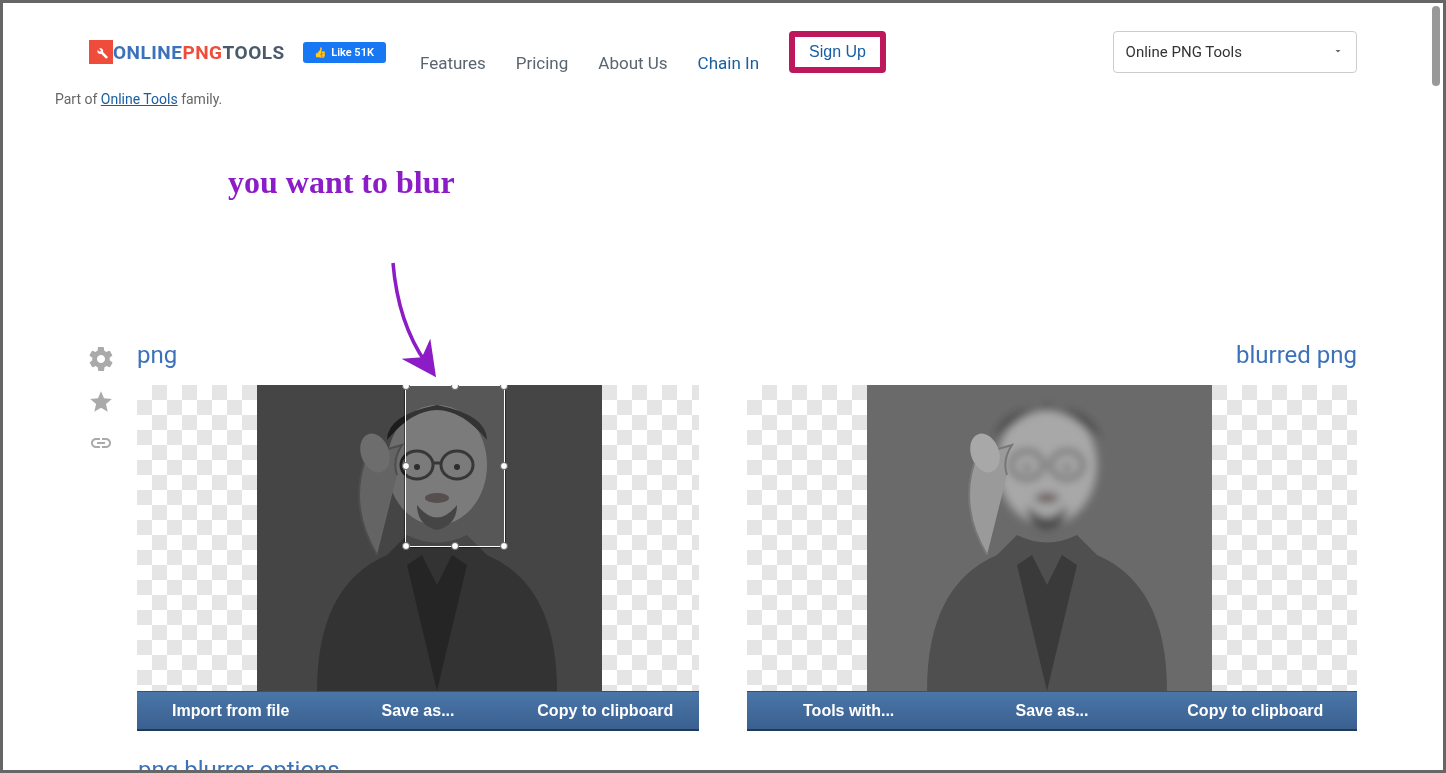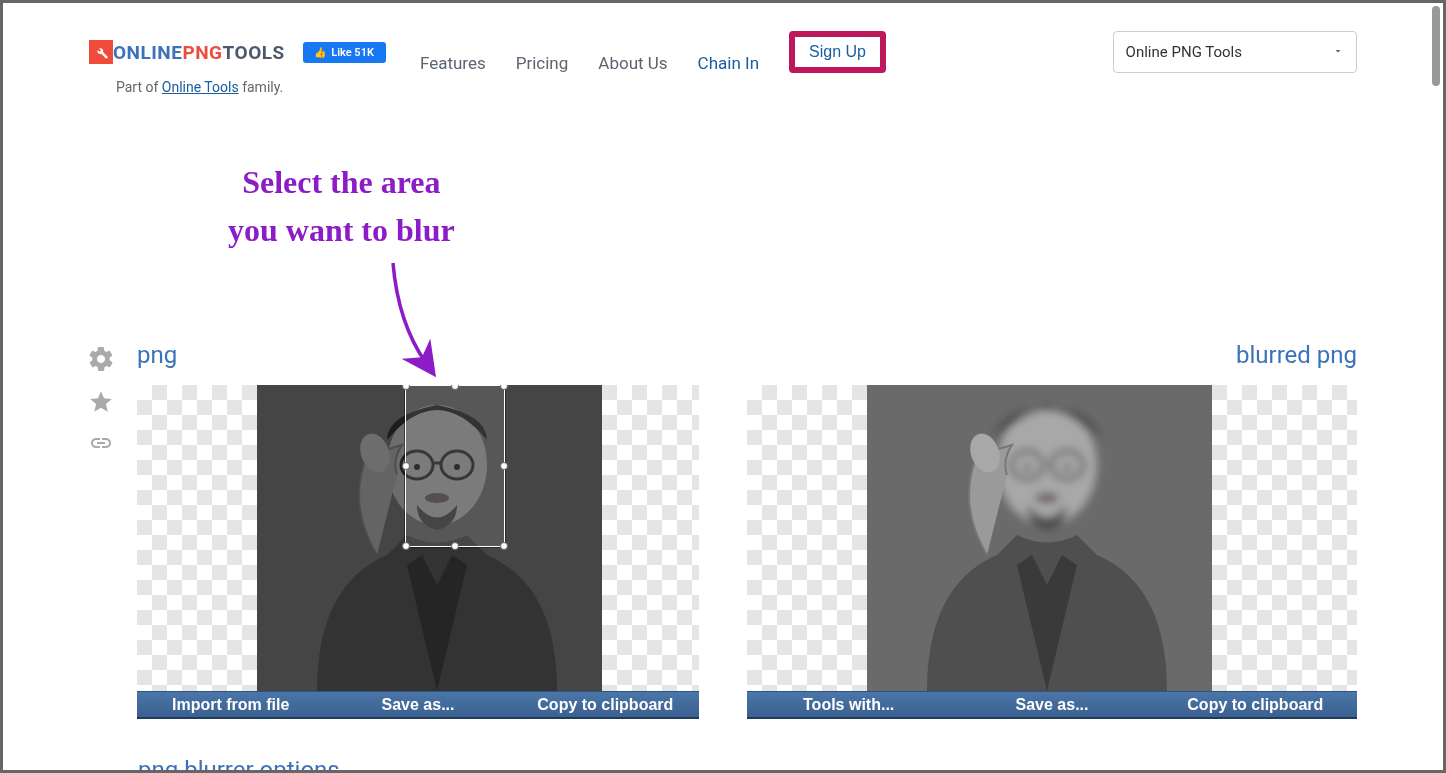--- a/index.html
+++ b/index.html
@@ -94,23 +94,24 @@
   font-size: 15px;
   color: #333;
   display: flex;
   align-items: center;
   gap: 90px;
   cursor: pointer;
   min-width: 200px;
   justify-content: space-between;
 }
 .subheader {
-  padding: 2px 86px 0 113px;
+  padding: 2px 86px 0 52px;
   font-size: 14px;
   color: #666;
+  margin-top: 12px;
 }
 .subheader a {
   color: #195ea2;
   text-decoration: underline;
 }
 .annotation {
   position: absolute;
   top: 155px;
   left: 225px;
   color: #8b1cc6;
@@ -214,21 +215,21 @@
 .handle.tm { top: -4px; left: calc(50% - 4px); }
 .handle.tr { top: -4px; right: -4px; }
 .handle.ml { top: calc(50% - 4px); left: -4px; }
 .handle.mr { top: calc(50% - 4px); right: -4px; }
 .handle.bl { bottom: -4px; left: -4px; }
 .handle.bm { bottom: -4px; left: calc(50% - 4px); }
 .handle.br { bottom: -4px; right: -4px; }
 .action-bar {
   margin-left: 48px;
   background: linear-gradient(#4a76a8, #3a6090);
-  height: 28px;
+  height: 40px;
   display: flex;
   border-top: 1px solid #2f5280;
   border-bottom: 2px solid #203a5a;
 }
 .panel.right .action-bar { margin-left: 0; }
 .action-btn {
   flex: 1;
   color: #fff;
   font-size: 16px;
   font-weight: 600;
@@ -280,21 +281,20 @@
         </svg>
     </span>
   </div>
 </div>
 
 <div class="subheader">
   <span>Part of </span><a>Online Tools</a><span> family.</span>
 </div>
 
 <div class="annotation">
-  <div>Select the area</div>
   <div>you want to blur</div>
 </div>
 
 <svg class="arrow-svg" width="80" height="130">
   <defs>
     <marker id="arrhead" markerWidth="10" markerHeight="10" refX="5" refY="5" orient="auto">
       <path d="M0,0 L10,5 L0,10 L3,5 z" fill="#8b1cc6"></path>
     </marker>
   </defs>
   <path d="M15,10 Q20,70 48,110" stroke="#8b1cc6" stroke-width="3.5" fill="none" marker-end="url(#arrhead)"></path>

